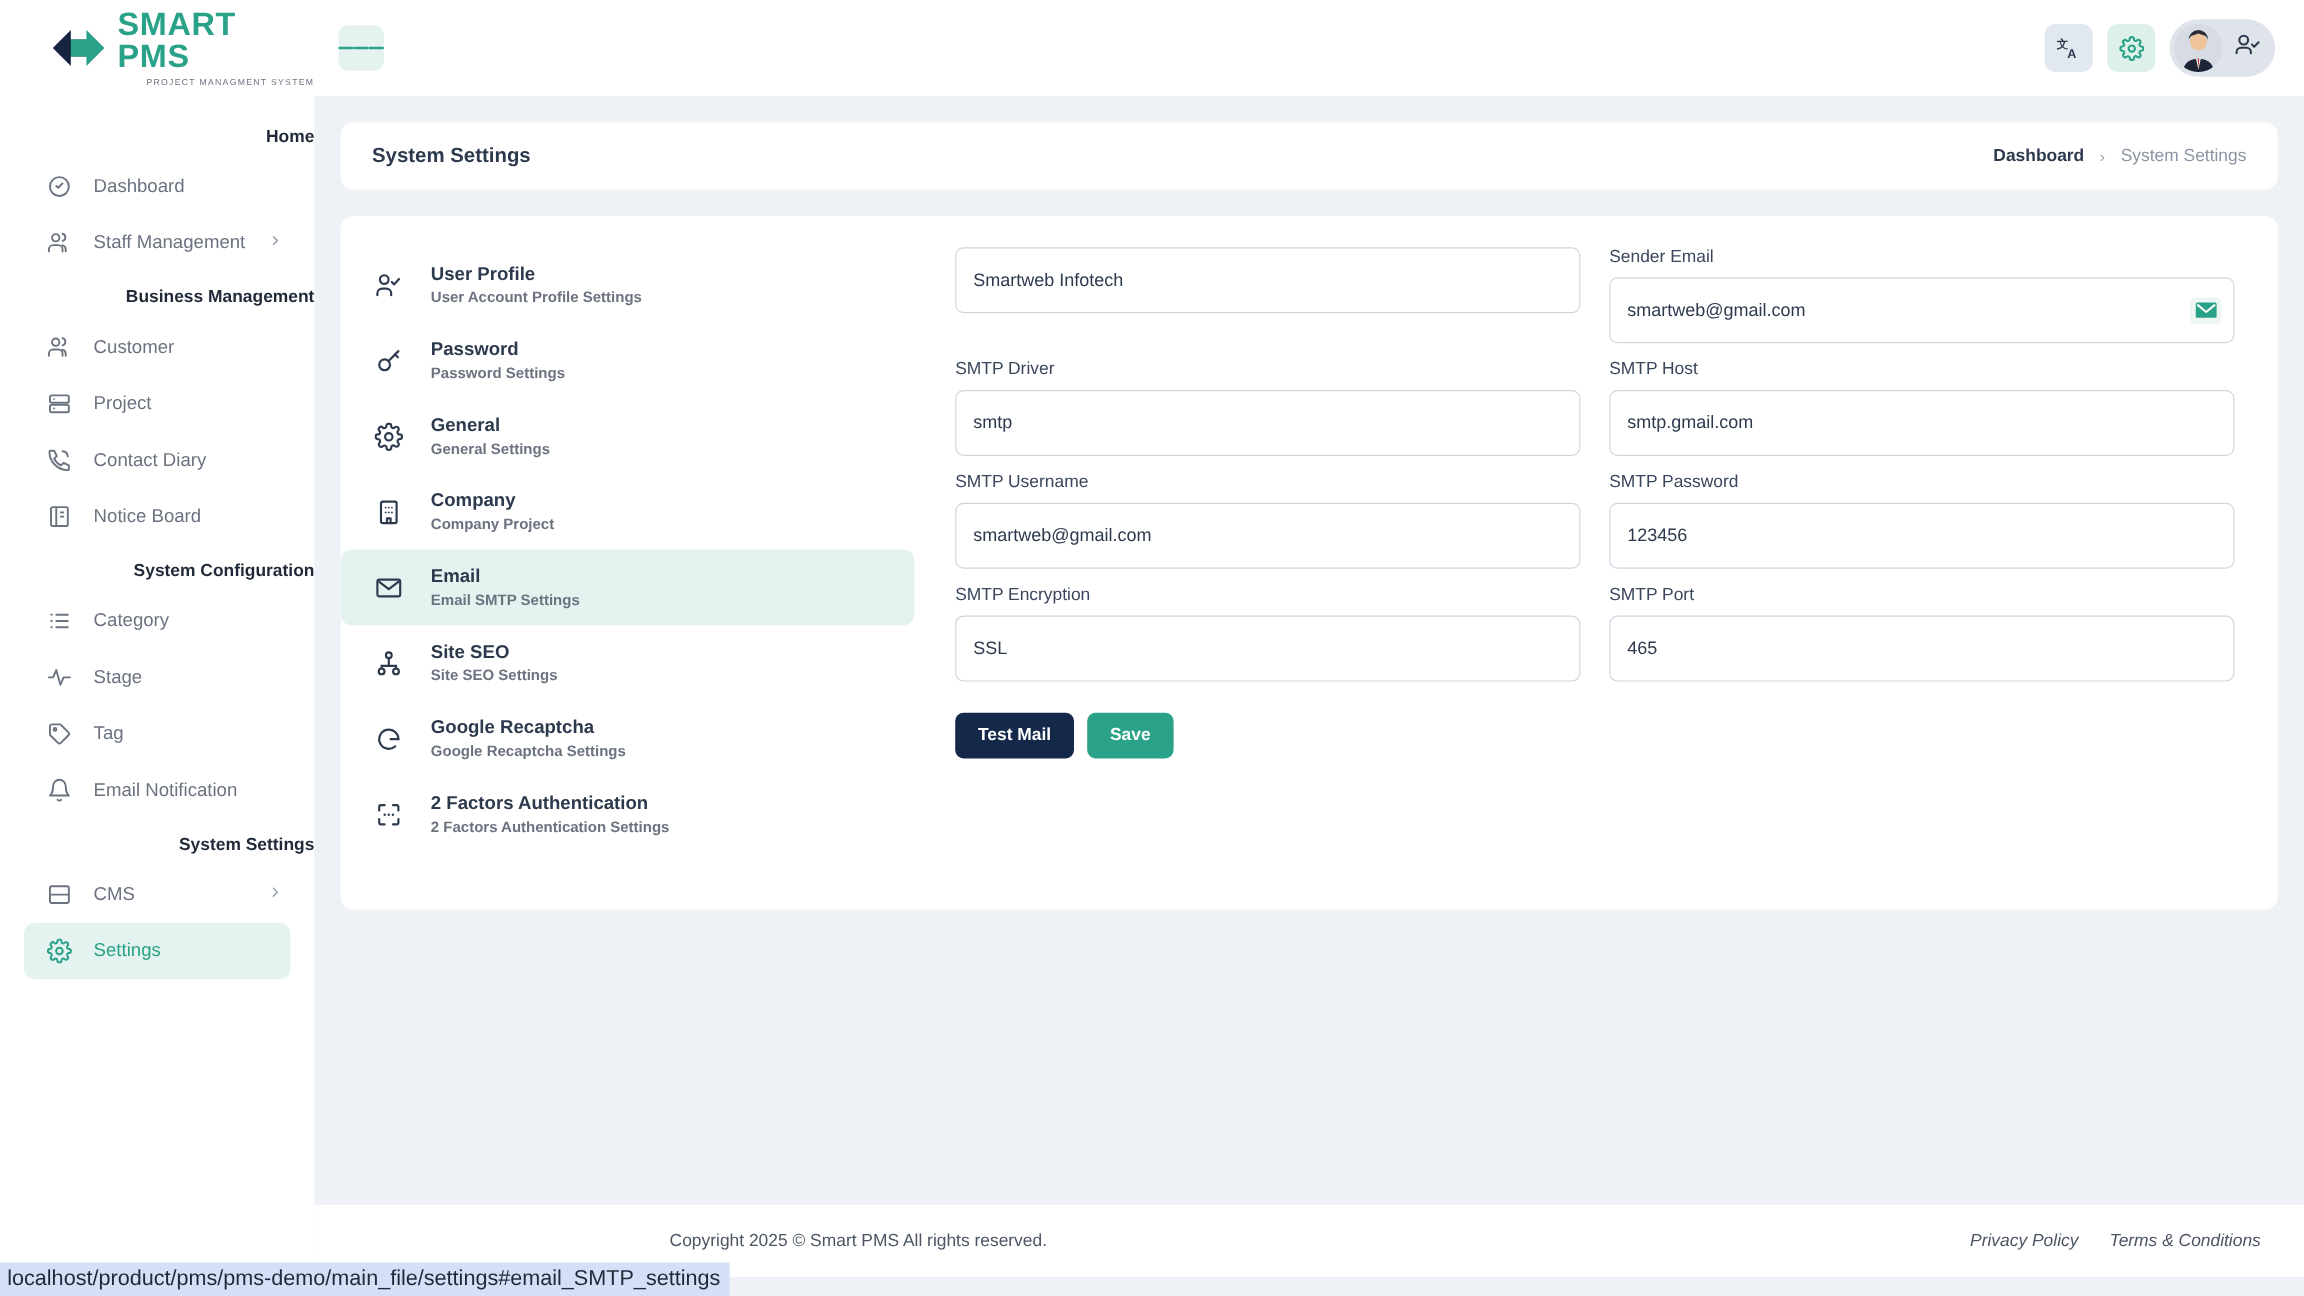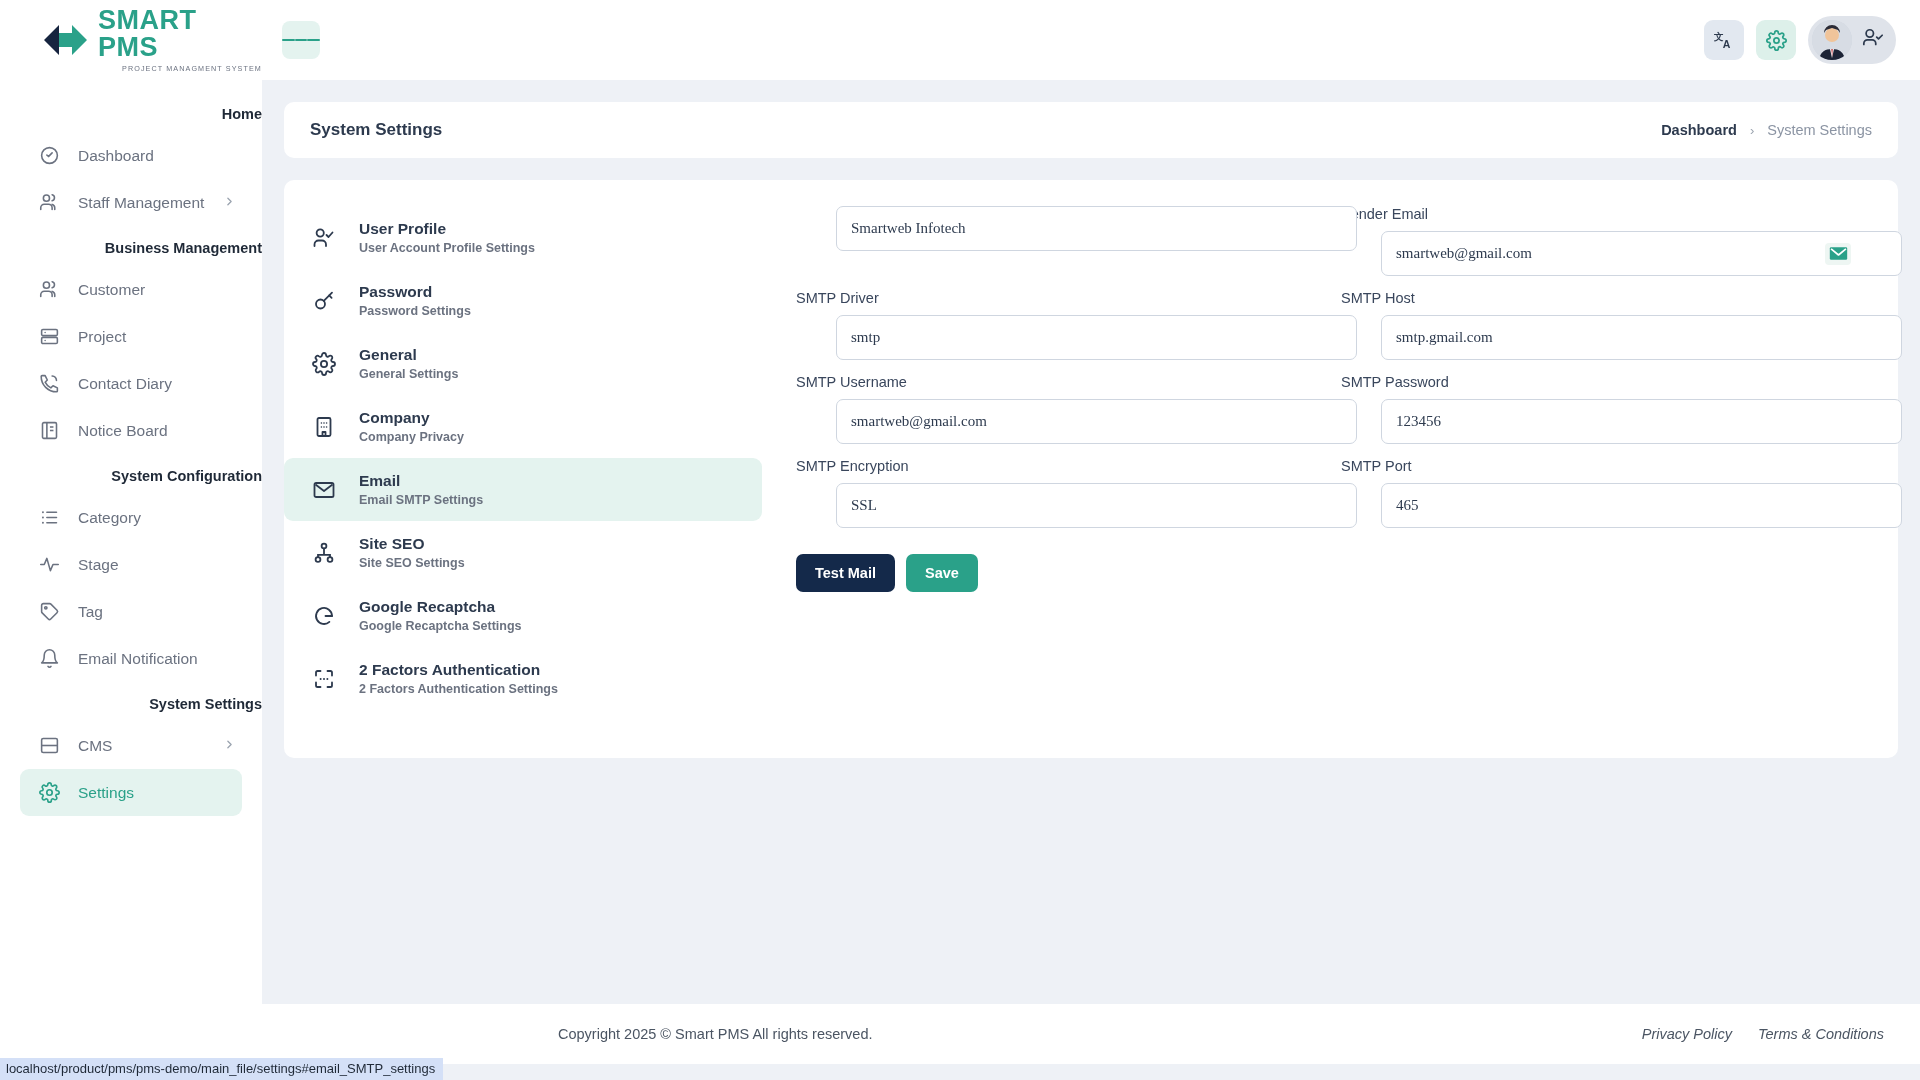--- a/index.html
+++ b/index.html
@@ -132,26 +132,25 @@
   .form-area { flex: 1; padding: 26px 36px 0 34px; }
   .form-grid {
     display: grid; grid-template-columns: 1fr 1fr;
     column-gap: 24px; row-gap: 14px;
   }
   .field-label {
     font-size: 14.5px; color: #39465c; margin-bottom: 9px; display: block;
   }
   .input-wrap { position: relative; }
   .f-input {
-    width: 100%; height: 45px;
+    width: 100%; height: 55px;
     border: 1px solid #cfd6e0; border-radius: 7px;
     padding: 0 14px; font-size: 15px; color: #2d3a4e;
-    font-family: Liberation Serif, serif; background: #fff;
+    font-family: Liberation Sans, sans-serif; background: #fff;
     outline: none;
-    margin-left: 40px;
   }
   .in-icon {
     position: absolute; right: 11px; top: 50%; transform: translateY(-50%);
     width: 26px; height: 22px; border-radius: 4px; background: #eef6f3;
     display: flex; align-items: center; justify-content: center;
     cursor: pointer;
   }
   .btn-row {
     display: flex; gap: 11px; margin-top: 26px;
   }
@@ -171,21 +170,21 @@
     background: #fff;
     display: flex; align-items: center; padding: 0 36px;
   }
   .copyright { font-size: 14.5px; color: #4b5563; margin: 0 auto 0 0; padding-left: 260px; }
   .foot-links { display: flex; gap: 26px; font-style: italic; }
   .foot-links a { font-size: 14.5px; color: #4b5563; text-decoration: none; cursor: pointer; }
 
   .statusbar {
     position: absolute; bottom: 0; left: 0;
     background: #d4e0f7; color: #1f2937;
-    font-size: 13px; padding: 3px 8px 4px 6px;
+    font-size: 18px; padding: 3px 8px 4px 6px;
     font-family: "Liberation Sans", sans-serif;
     white-space: nowrap;
   }
 </style>
 </head>
 <body>
 
 <div class="topbar">
   <div class="logo-zone">
     <span class="logo-mark">
@@ -445,21 +444,21 @@
               <circle cx="12" cy="8" r="0.8" fill="#2d3a4e" stroke="none"></circle>
               <circle cx="14.6" cy="8" r="0.8" fill="#2d3a4e" stroke="none"></circle>
             <circle cx="9.4" cy="12" r="0.8" fill="#2d3a4e" stroke="none"></circle>
               <circle cx="12" cy="12" r="0.8" fill="#2d3a4e" stroke="none"></circle>
               <circle cx="14.6" cy="12" r="0.8" fill="#2d3a4e" stroke="none"></circle>
             <path d="M10.5 21v-4h3v4"></path>
           </svg>
         </span>
         <span class="st-text">
           <span class="st-title">Company</span>
-          <span class="st-sub">Company Privacy</span>
+          <span class="st-sub">Company Project</span>
         </span>
       </div>
 
       <div class="st-item active">
         <span class="st-ico">
           <svg width="24" height="24" viewBox="0 0 24 24" fill="none" stroke="#2d3a4e" stroke-width="1.8" stroke-linejoin="round">
             <rect x="2.5" y="5" width="19" height="14" rx="1.6"></rect>
               <polyline points="3.5 6.5 12 13 20.5 6.5"></polyline>
           </svg>
         </span>

